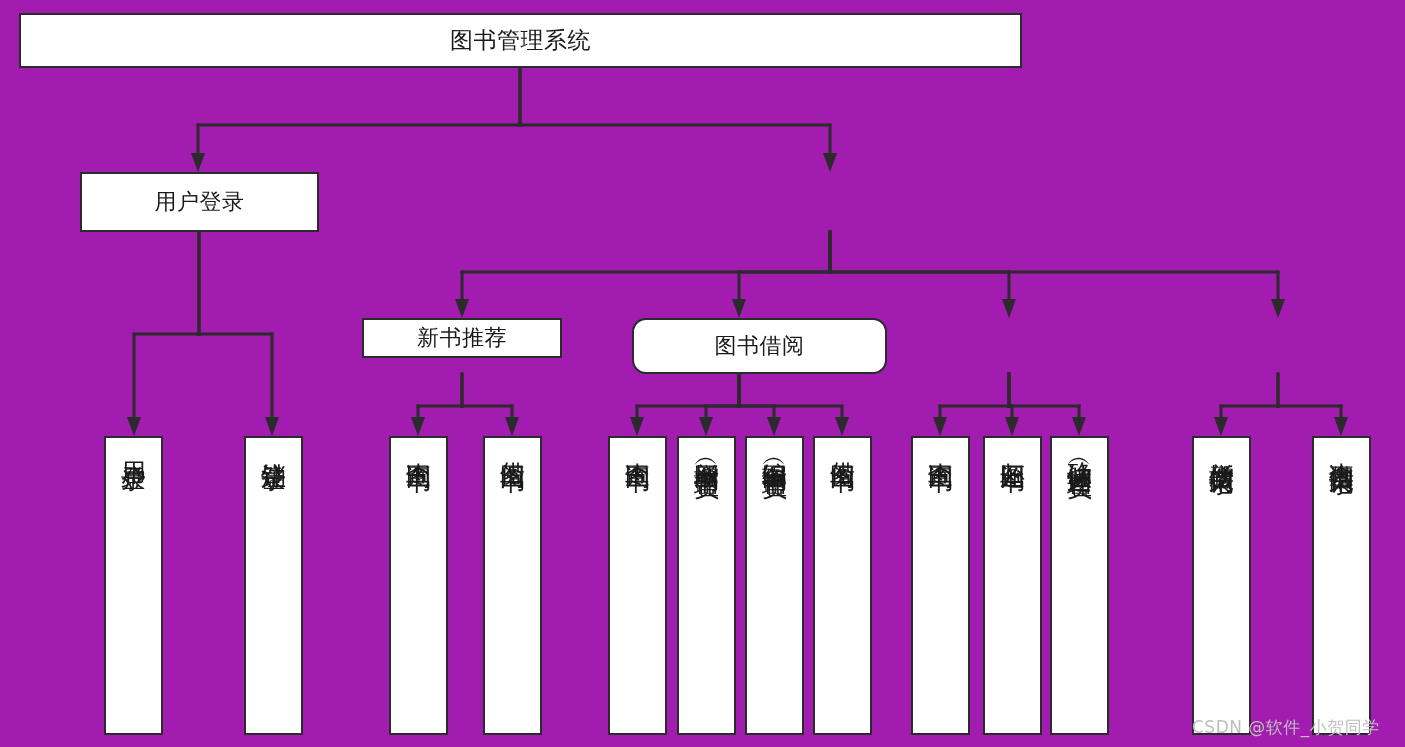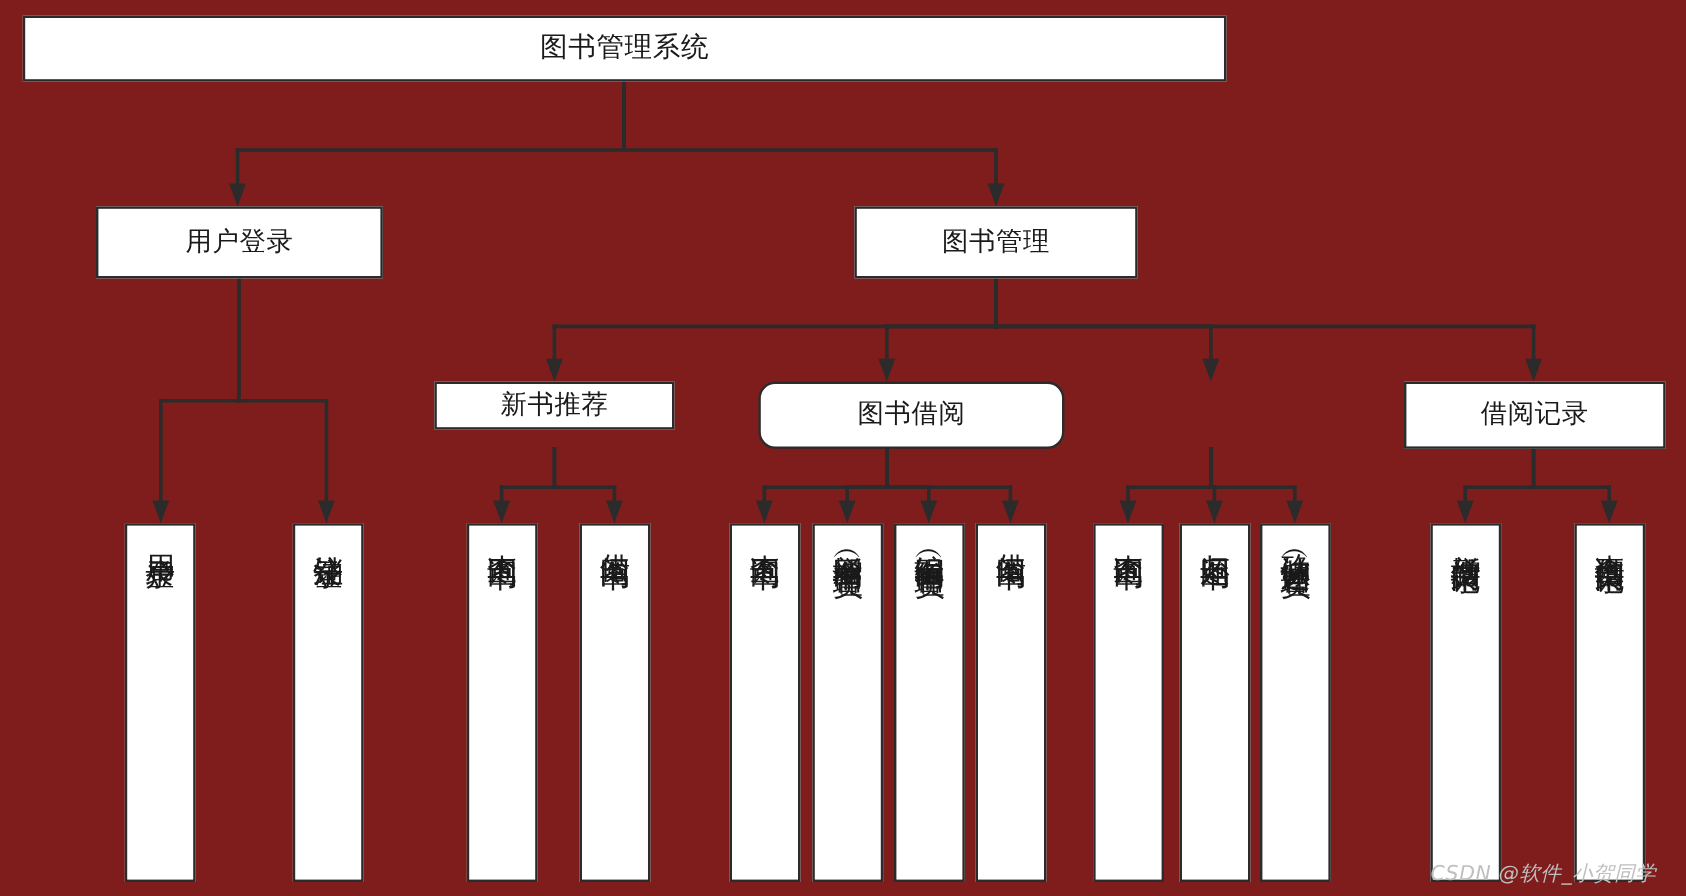--- a/index.html
+++ b/index.html
@@ -8,21 +8,21 @@
     padding: 0;
     background: #ffffff;
   }
   body {
     font-family: "DejaVu Sans", "Liberation Sans", sans-serif;
   }
   #canvas {
     position: relative;
     width: 1405px;
     height: 747px;
-    background: #7f1d1d;
+    background: #a21caf;
     overflow: hidden;
   }
   #edges {
     position: absolute;
     left: 0;
     top: 0;
     width: 1405px;
     height: 747px;
     pointer-events: none;
   }
@@ -64,21 +64,20 @@
     line-height: 1;
   }
   .watermark {
     position: absolute;
     color: #bfbfbf;
     font-size: 17px;
     letter-spacing: 0.5px;
     white-space: nowrap;
     z-index: 5;
     font-family: "DejaVu Sans", "Liberation Sans", sans-serif;
-    font-style: italic;
   }
 </style>
 </head>
 <body>
 
 <div id="canvas">
 
   <svg id="edges" viewBox="0 0 1405 747" width="1405" height="747" xmlns="http://www.w3.org/2000/svg">
       <line x1="520" y1="68" x2="520" y2="125" stroke="#2b2b2b" stroke-width="3" stroke-linecap="square"></line>
       <line x1="520" y1="125" x2="198" y2="125" stroke="#2b2b2b" stroke-width="3" stroke-linecap="square"></line>
@@ -158,33 +157,27 @@
       <polygon points="1334,417 1348,417 1341,436" fill="#2b2b2b"></polygon>
     </svg>
 
   <div class="node horiz root" style="left: 19px; top: 13px; width: 1003px; height: 55px;">
     <span class="label">图书管理系统</span>
   </div>
 
   <div class="node horiz" style="left: 80px; top: 172px; width: 239px; height: 60px;">
     <span class="label">用户登录</span>
   </div>
-  <div class="node horiz" style="left: 712px; top: 172px; width: 236px; height: 60px;">
-    <span class="label">图书管理</span>
-  </div>
 
   <div class="node horiz" style="left: 362px; top: 318px; width: 200px; height: 40px;">
     <span class="label">新书推荐</span>
   </div>
   <div class="node horiz" style="left: 632px; top: 318px; width: 255px; height: 56px; border-radius: 14px;">
     <span class="label">图书借阅</span>
   </div>
-  <div class="node horiz" style="left: 1170px; top: 318px; width: 218px; height: 56px;">
-    <span class="label">借阅记录</span>
-  </div>
 
   <div class="node vert" style="left: 104px; top: 436px; width: 59px; height: 299px;">
     <span class="label">用户登录</span>
   </div>
   <div class="node vert" style="left: 244px; top: 436px; width: 59px; height: 299px;">
     <span class="label">注销登录</span>
   </div>
   <div class="node vert" style="left: 389px; top: 436px; width: 59px; height: 299px;">
     <span class="label">查询图书</span>
   </div>

